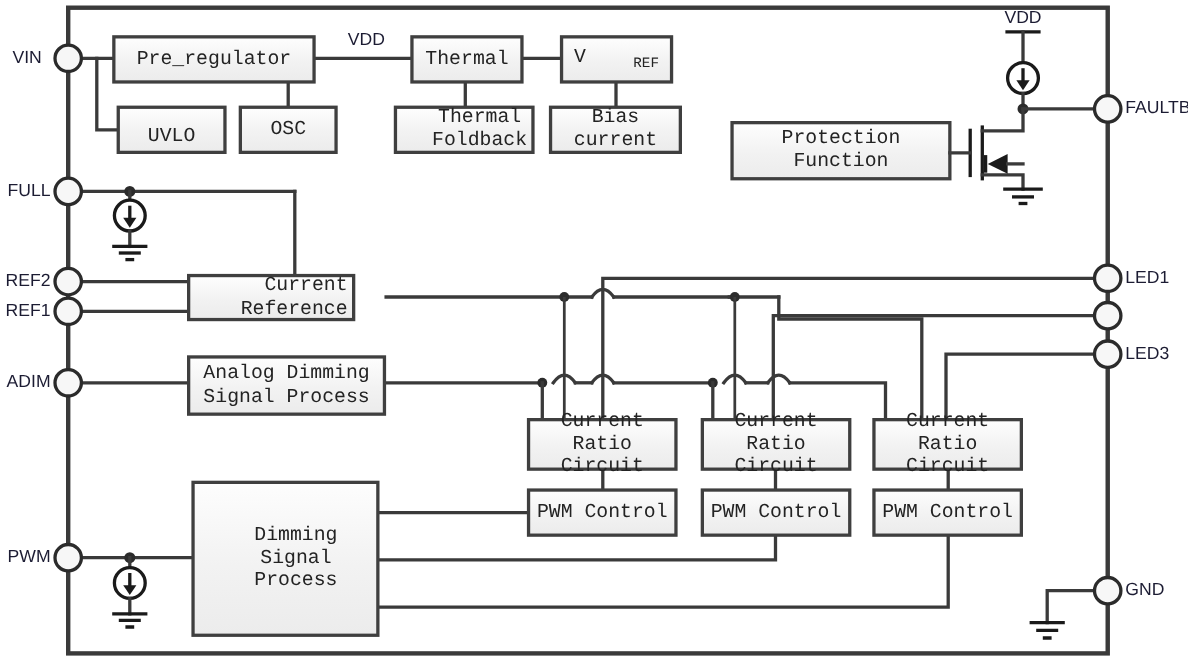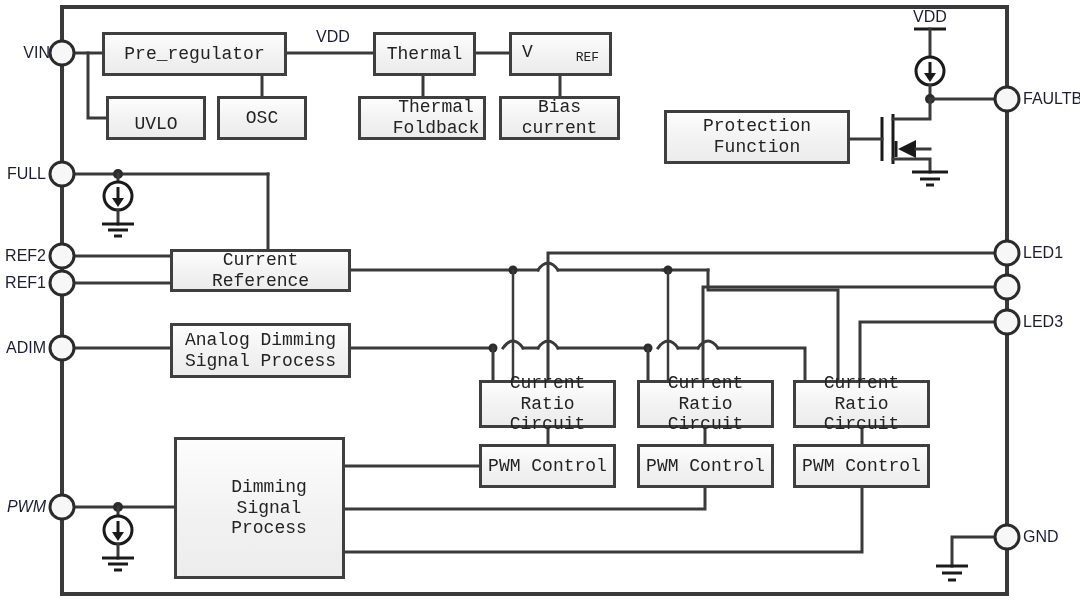--- a/index.html
+++ b/index.html
@@ -321,25 +321,25 @@
 
   <div class="block" style="left:358px; top:96px; width:128px; height:44px;padding-left:32px;">
     <span class="block-text">Thermal
 Foldback</span>
   </div>
 
   <div class="block" style="left:499px; top:96px; width:121px; height:44px;">
     <span class="block-text">Bias current</span>
   </div>
 
-  <div class="block" style="left:664px; top:110px; width:186px; height:54px;">
+  <div class="block" style="left:664px; top:110px; width:201px; height:54px;">
     <span class="block-text">Protection Function</span>
   </div>
 
-  <div class="block" style="left:170px; top:249px; width:181px; height:43px;">
+  <div class="block" style="left:170px; top:249px; width:153px; height:43px;text-align:right;">
     <span class="block-text">Current Reference</span>
   </div>
 
   <div class="block" style="left:170px; top:323px; width:181px; height:55px;">
     <span class="block-text">Analog Dimming
 Signal Process</span>
   </div>
 
   <div class="block" style="left:174px; top:437px; width:171px; height:142px;padding-left:23px;">
     <span class="block-text">Dimming Signal
@@ -366,26 +366,26 @@
   </div>
 
   <div class="block" style="left:637px; top:444px; width:137px; height:44px;">
     <span class="block-text">PWM Control</span>
   </div>
 
   <div class="block" style="left:793px; top:444px; width:137px; height:44px;">
     <span class="block-text">PWM Control</span>
   </div>
 
-  <div class="pin-label left" style="left:50px; top:53px;text-align:right;">VIN</div>
+  <div class="pin-label left" style="left:38px; top:53px;text-align:right;">VIN</div>
   <div class="pin-label left" style="left:46px; top:174px;">FULL</div>
   <div class="pin-label left" style="left:46px; top:256px;">REF2</div>
   <div class="pin-label left" style="left:46px; top:283px;">REF1</div>
   <div class="pin-label left" style="left:46px; top:348px;">ADIM</div>
-  <div class="pin-label left" style="left:46px; top:507px;font-style:italic;">PWM</div>
+  <div class="pin-label left" style="left:46px; top:507px;">PWM</div>
 
   <div class="pin-label right" style="left:1023px; top:99px;">FAULTB</div>
   <div class="pin-label right" style="left:1023px; top:253px;">LED1</div>
   <div class="pin-label right" style="left:1084px; top:287px;">LED2</div>
   <div class="pin-label right" style="left:1023px; top:322px;">LED3</div>
   <div class="pin-label right" style="left:1023px; top:537px;">GND</div>
 
   <div class="net-label" style="left:333px; top:37px;">VDD</div>
   <div class="net-label" style="left:930px; top:17px;">VDD</div>
 

